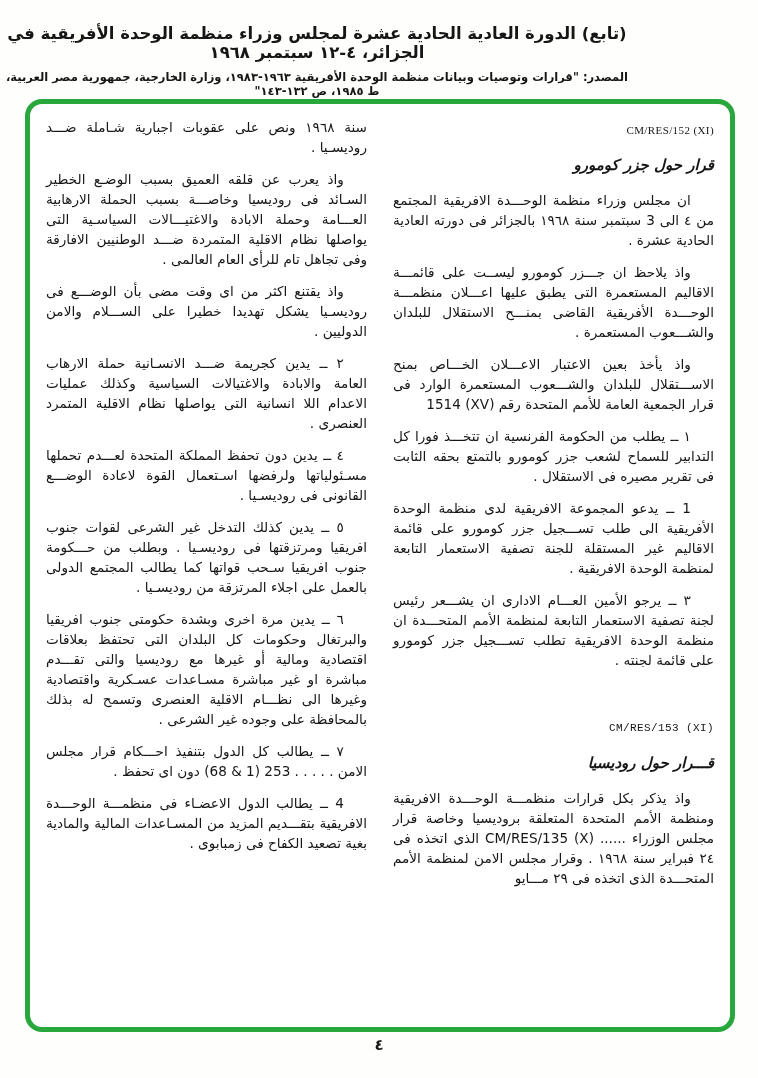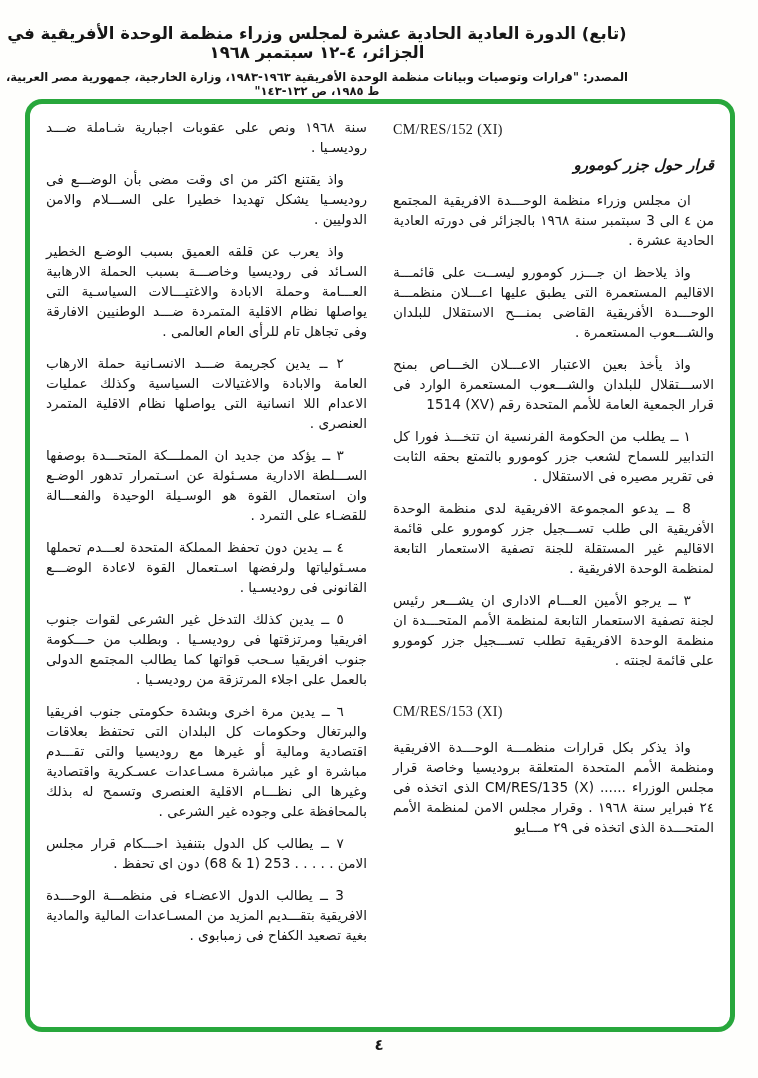--- a/index.html
+++ b/index.html
@@ -55,27 +55,27 @@
     font-size:13.6px;
     line-height:20px;
   }
   .col p{
     margin:0 0 12px 0;
     text-indent:1.7em;
   }
   .col p.flush{ text-indent:0; }
   .docref{
     direction:ltr;
-    text-align:left;
+    text-align:right;
     font-family:"Liberation Serif", serif;
-    font-size:14px;
+    font-size:11px;
     letter-spacing:0.4px;
     margin:3px 0 15px 0;
   }
-  .docref.second{ margin-top:32px; }
+  .docref.second{ margin-top:48px;font-family:Liberation Mono, monospace; }
   .res-title{
     font-weight:bold;
     font-size:15px;
     margin:0 0 15px 0;
     font-style:italic;
   }
 
   
   .pagenum{
     position:absolute;
@@ -99,38 +99,38 @@
   <main class="content-box">
     <div class="cols">
 
       <section class="col">
         <div class="docref">CM/RES/152 (XI)</div>
         <h2 class="res-title">قرار حول جزر كومورو</h2>
         <p>ان مجلس وزراء منظمة الوحـــدة الافريقية المجتمع من ٤ الى 3 سبتمبر سنة ١٩٦٨ بالجزائر فى دورته العادية الحادية عشرة .</p>
         <p>واذ يلاحظ ان جـــزر كومورو ليســت على قائمـــة الاقاليم المستعمرة التى يطبق عليها اعـــلان منظمـــة الوحـــدة الأفريقية القاضى بمنـــح الاستقلال للبلدان والشـــعوب المستعمرة .</p>
         <p>واذ يأخذ بعين الاعتبار الاعـــلان الخـــاص بمنح الاســـتقلال للبلدان والشـــعوب المستعمرة الوارد فى قرار الجمعية العامة للأمم المتحدة رقم ‎1514 (XV)‎</p>
         <p>١ ــ يطلب من الحكومة الفرنسية ان تتخـــذ فورا كل التدابير للسماح لشعب جزر كومورو بالتمتع بحقه الثابت فى تقرير مصيره فى الاستقلال .</p>
-        <p>8 ــ يدعو المجموعة الافريقية لدى منظمة الوحدة الأفريقية الى طلب تســـجيل جزر كومورو على قائمة الاقاليم غير المستقلة للجنة تصفية الاستعمار التابعة لمنظمة الوحدة الافريقية .</p>
+        <p>1 ــ يدعو المجموعة الافريقية لدى منظمة الوحدة الأفريقية الى طلب تســـجيل جزر كومورو على قائمة الاقاليم غير المستقلة للجنة تصفية الاستعمار التابعة لمنظمة الوحدة الافريقية .</p>
         <p>٣ ــ يرجو الأمين العـــام الادارى ان يشـــعر رئيس لجنة تصفية الاستعمار التابعة لمنظمة الأمم المتحـــدة ان منظمة الوحدة الافريقية تطلب تســـجيل جزر كومورو على قائمة لجنته .</p>
 
         <div class="docref second">CM/RES/153 (XI)</div>
+        <h2 class="res-title">قـــرار حول روديسيا</h2>
         <p>واذ يذكر بكل قرارات منظمـــة الوحـــدة الافريقية ومنظمة الأمم المتحدة المتعلقة بروديسيا وخاصة قرار مجلس الوزراء ...... CM/RES/135 (X) الذى اتخذه فى ٢٤ فبراير سنة ١٩٦٨ . وقرار مجلس الامن لمنظمة الأمم المتحـــدة الذى اتخذه فى ٢٩ مـــايو</p>
       </section>
 
       <section class="col">
         <p class="flush">سنة ١٩٦٨ ونص على عقوبات اجبارية شـاملة ضـــد روديسـيا .</p>
+        <p>واذ يعرب عن قلقه العميق بسبب الوضـع الخطير السـائد فى روديسيا وخاصـــة بسبب الحملة الارهابية العـــامة وحملة الابادة والاغتيـــالات السياسـية التى يواصلها نظام الاقلية المتمردة ضـــد الوطنيين الافارقة وفى تجاهل تام للرأى العام العالمى .</p>
         <p>واذ يقتنع اكثر من اى وقت مضى بأن الوضـــع فى روديسـيا يشكل تهديدا خطيرا على الســـلام والامن الدوليين .</p>
-        <p>واذ يعرب عن قلقه العميق بسبب الوضـع الخطير السـائد فى روديسيا وخاصـــة بسبب الحملة الارهابية العـــامة وحملة الابادة والاغتيـــالات السياسـية التى يواصلها نظام الاقلية المتمردة ضـــد الوطنيين الافارقة وفى تجاهل تام للرأى العام العالمى .</p>
         <p>٢ ــ يدين كجريمة ضـــد الانسـانية حملة الارهاب العامة والابادة والاغتيالات السياسية وكذلك عمليات الاعدام اللا انسانية التى يواصلها نظام الاقلية المتمرد العنصرى .</p>
-        <p>٣ ــ يؤكد من جديد ان المملـــكة المتحـــدة بوصفها الســـلطة الادارية مسـئولة عن اسـتمرار تدهور الوضـع وان استعمال القوة هو الوسـيلة الوحيدة والفعـــالة للقضـاء على التمرد .</p>
         <p>٤ ــ يدين دون تحفظ المملكة المتحدة لعـــدم تحملها مسـئولياتها ولرفضها اسـتعمال القوة لاعادة الوضـــع القانونى فى روديسـيا .</p>
         <p>٥ ــ يدين كذلك التدخل غير الشرعى لقوات جنوب افريقيا ومرتزقتها فى روديسـيا . وبطلب من حـــكومة جنوب افريقيا سـحب قواتها كما يطالب المجتمع الدولى بالعمل على اجلاء المرتزقة من روديسـيا .</p>
         <p>٦ ــ يدين مرة اخرى وبشدة حكومتى جنوب افريقيا والبرتغال وحكومات كل البلدان التى تحتفظ بعلاقات اقتصادية ومالية أو غيرها مع روديسيا والتى تقـــدم مباشرة او غير مباشرة مسـاعدات عسـكرية واقتصادية وغيرها الى نظـــام الاقلية العنصرى وتسمح له بذلك بالمحافظة على وجوده غير الشرعى .</p>
         <p>٧ ــ يطالب كل الدول بتنفيذ احـــكام قرار مجلس الامن . . . . . 253 (1 &amp; 68) دون اى تحفظ .</p>
-        <p>3 ــ يطالب الدول الاعضـاء فى منظمـــة الوحـــدة الافريقية بتقـــديم المزيد من المسـاعدات المالية والمادية بغية تصعيد الكفاح فى زمبابوى .</p>
+        <p>4 ــ يطالب الدول الاعضـاء فى منظمـــة الوحـــدة الافريقية بتقـــديم المزيد من المسـاعدات المالية والمادية بغية تصعيد الكفاح فى زمبابوى .</p>
       </section>
 
     </div>
   </main>
 
   <footer>
     <div class="pagenum">٤</div>
   </footer>
 
 </div>

